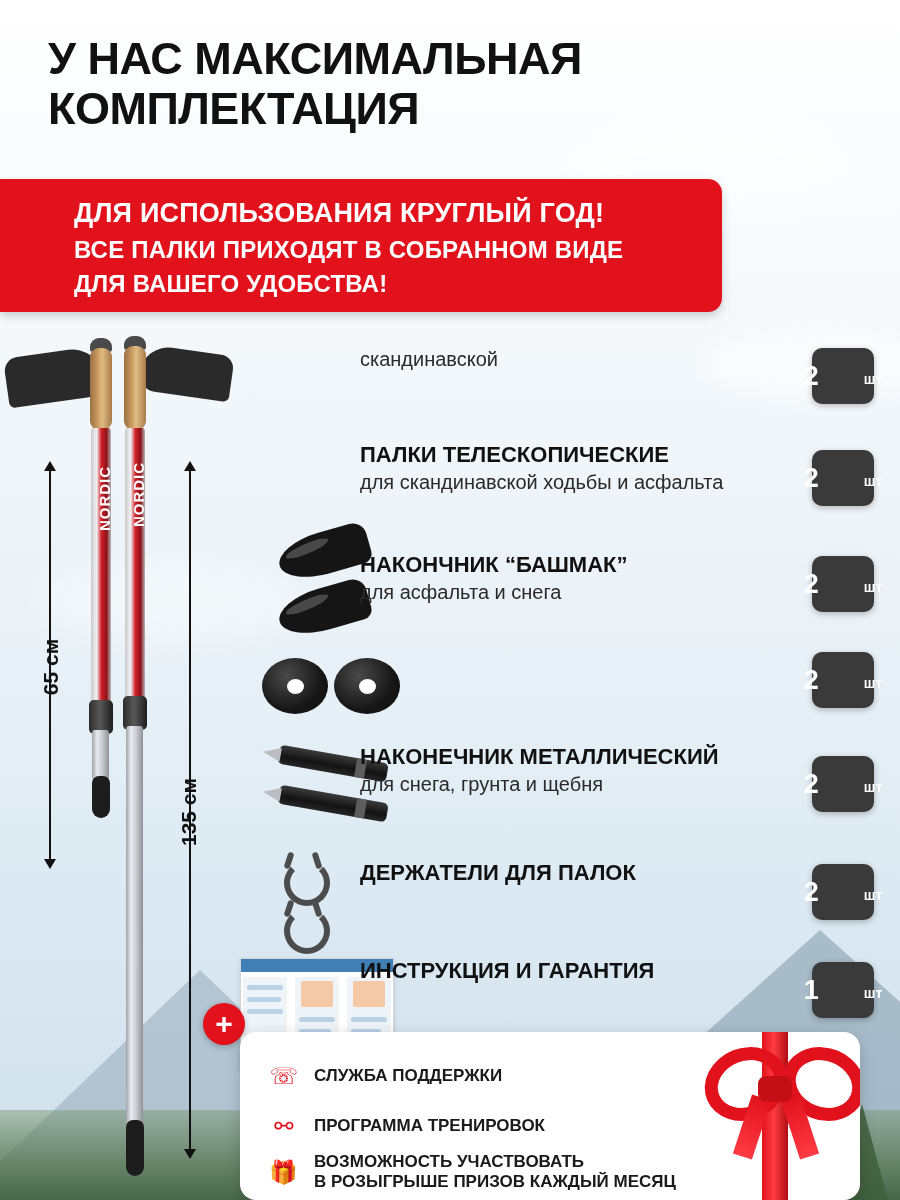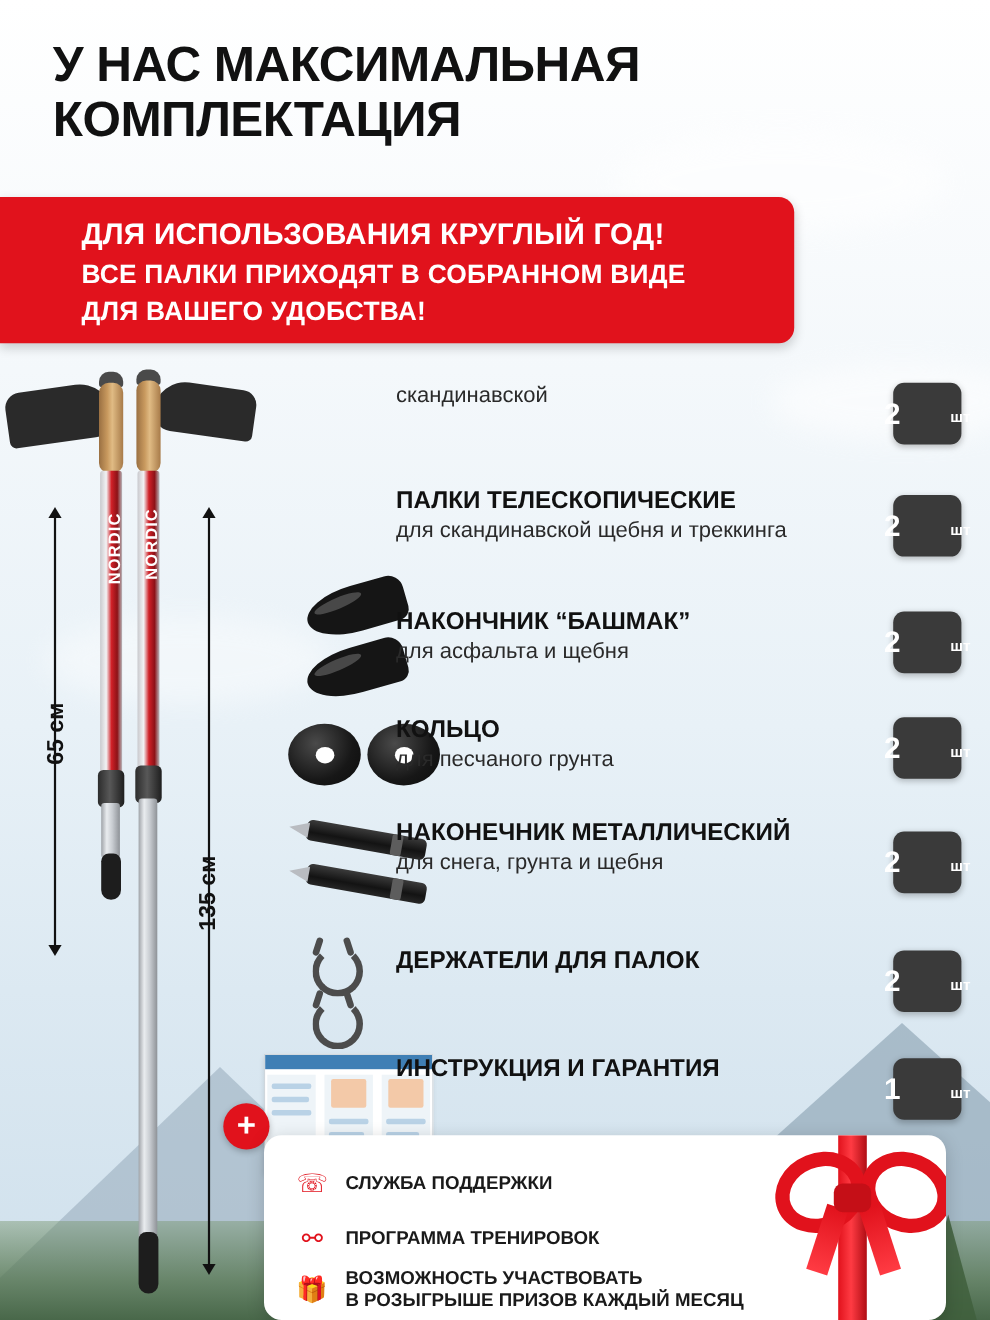--- a/index.html
+++ b/index.html
@@ -456,47 +456,43 @@
   <div class="feature" style="top:345px;">
     <div class="f-sub">скандинавской</div>
   </div>
   <div class="qty" style="top:348px;">
     <span class="num">2</span>
       <span class="unit">шт</span>
   </div>
 
   <div class="feature" style="top:442px;">
     <div class="f-title">ПАЛКИ ТЕЛЕСКОПИЧЕСКИЕ</div>
-    <div class="f-sub">для скандинавской щебня и треккинга</div>
+    <div class="f-sub">для скандинавской ходьбы и асфальта</div>
   </div>
   <div class="qty" style="top:450px;">
     <span class="num">2</span>
       <span class="unit">шт</span>
   </div>
 
   <div class="art" style="left:272px; top:530px; width:120px; height:120px;">
     <div class="boot-tip" style="left:6px; top:2px;"></div>
     <div class="boot-tip" style="left:6px; top:58px;"></div>
   </div>
   <div class="feature" style="top:552px;">
     <div class="f-title">НАКОНЧНИК “БАШМАК”</div>
-    <div class="f-sub">для асфальта и щебня</div>
+    <div class="f-sub">для асфальта и снега</div>
   </div>
   <div class="qty" style="top:556px;">
     <span class="num">2</span>
       <span class="unit">шт</span>
   </div>
 
   <div class="art" style="left:262px; top:650px; width:140px; height:80px;">
     <div class="ring" style="left:0px; top:8px;"></div>
     <div class="ring" style="left:72px; top:8px;"></div>
-  </div>
-  <div class="feature" style="top:650px;">
-    <div class="f-title">КОЛЬЦО</div>
-    <div class="f-sub">для песчаного грунта</div>
   </div>
   <div class="qty" style="top:652px;">
     <span class="num">2</span>
       <span class="unit">шт</span>
   </div>
 
   <div class="art" style="left:260px; top:748px; width:150px; height:90px;">
     <div class="metal-tip" style="left:18px; top:6px;">
       <span class="pin"></span>
       <span class="band"></span>

